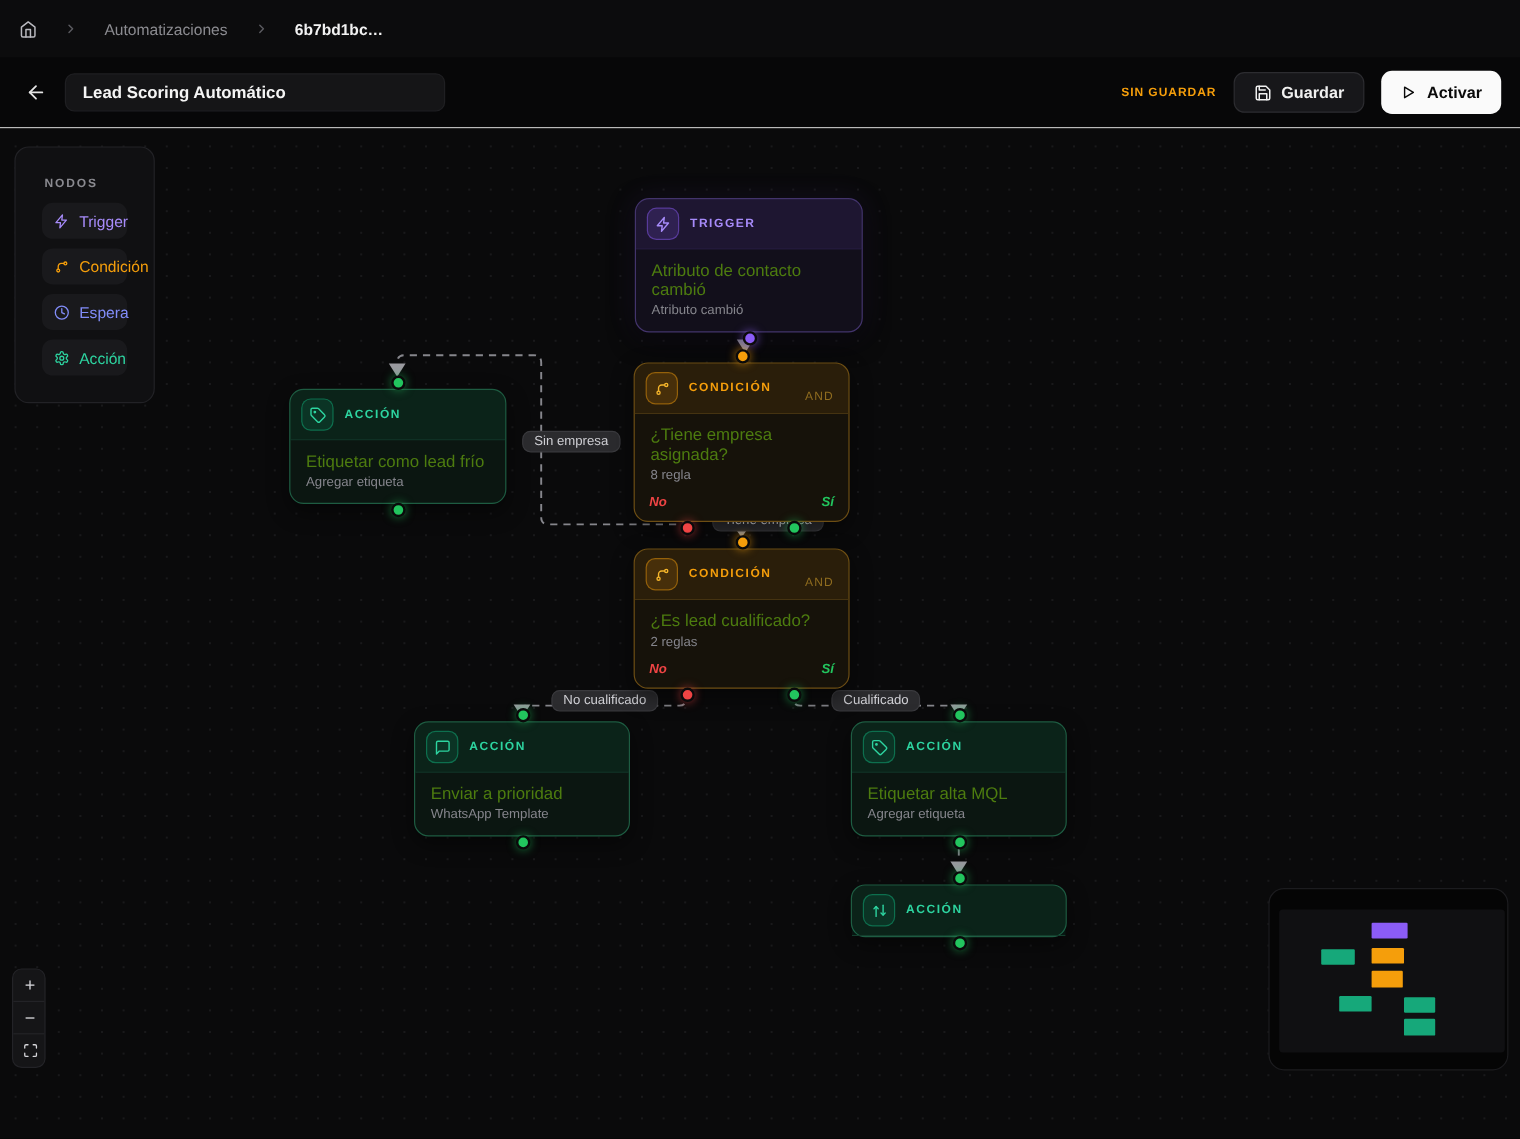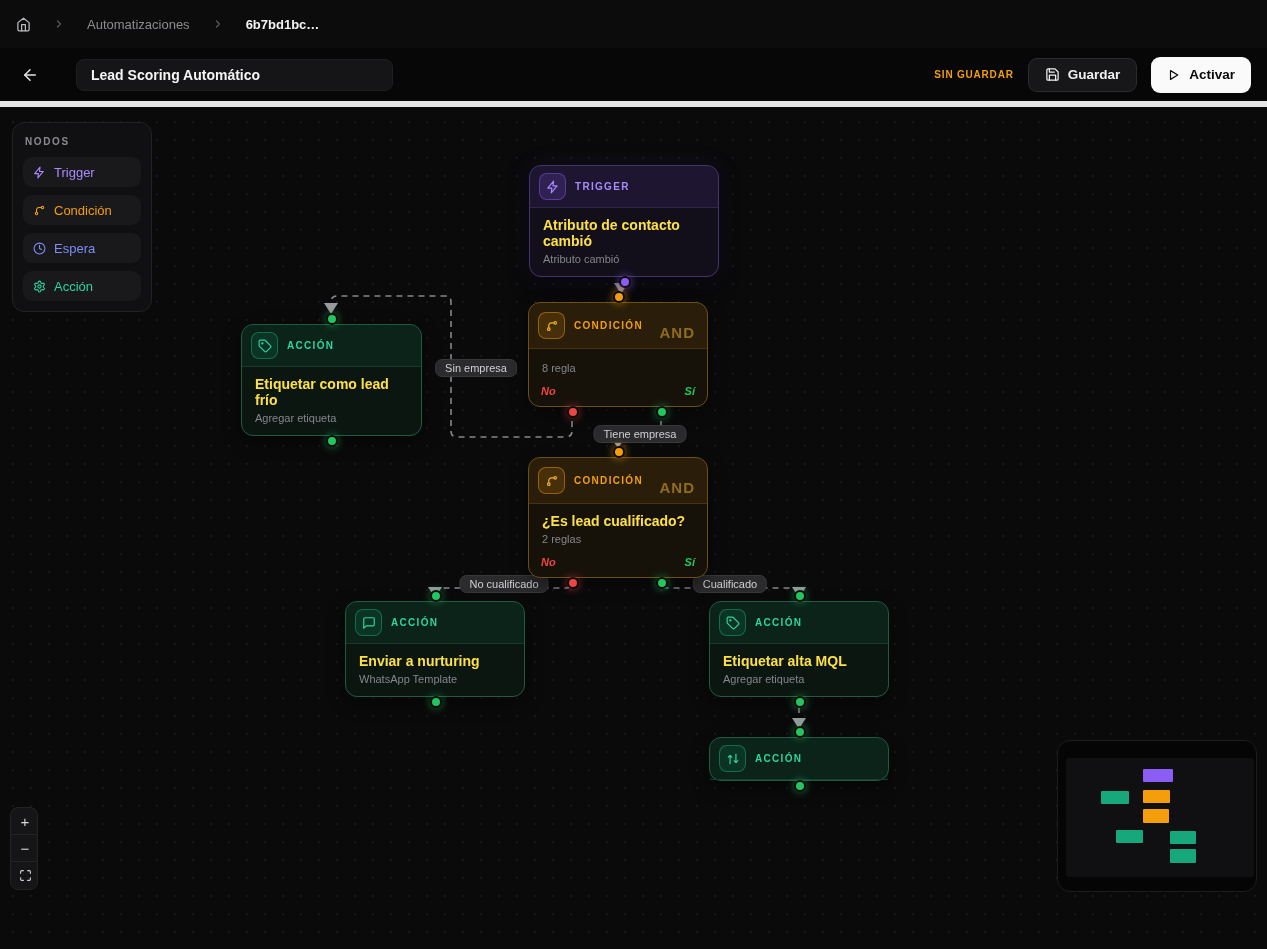--- a/index.html
+++ b/index.html
@@ -8,50 +8,50 @@
   .app { position:relative; width:1267px; height:949px; background:#0a0a0b; overflow:hidden; color:#e5e5e5; }
 
   
   .crumbbar { height:48px; background:#0c0c0d; display:flex; align-items:center; padding:0 16px; gap:22px; }
   .crumbbar svg { display:block; }
   .crumb-link { font-size:13px; color:#8b8b90; cursor:pointer; }
   .crumb-current { font-size:13px; color:#f2f2f2; font-weight:700; }
   .chev { color:#5b5b60; }
 
   
-  .headerbar { height:59px; background:#070708; border-bottom:6px solid #e5e5e5; display:flex; align-items:center; padding:0 16px; gap:32px; }
+  .headerbar { height:59px; background:#070708; border-bottom:1px solid #e5e5e5; display:flex; align-items:center; padding:0 16px; gap:10px; }
   .back-btn { width:28px; height:28px; background:none; border:none; color:#e5e5e5; cursor:pointer; display:flex; align-items:center; justify-content:center; }
   .title-input { width:317px; height:32px; background:#151517; border:1px solid #1f1f22; border-radius:8px; color:#f5f5f5; font-size:14px; font-weight:700; padding:0 14px; font-family:"Liberation Sans","DejaVu Sans",sans-serif; outline:none; }
   .header-right { margin-left:auto; display:flex; align-items:center; gap:14px; }
   .status-unsaved { font-size:10px; font-weight:700; letter-spacing:.8px; color:#f59e0b; }
   .btn-save { display:flex; align-items:center; gap:8px; height:34px; padding:0 16px; background:#17171a; border:1px solid #2c2c30; border-radius:9px; color:#f0f0f0; font-size:13.5px; font-weight:600; cursor:pointer; }
   .btn-activate { display:flex; align-items:center; gap:8px; height:36px; padding:0 16px; background:#fafafa; border:none; border-radius:9px; color:#0a0a0a; font-size:13.5px; font-weight:600; cursor:pointer; }
 
   
   .canvas { position:relative; width:1267px; height:842px;
     background-color:#0a0a0b;
     background-image:radial-gradient(#19191b 1px, transparent 1.2px);
     background-size:18px 18px; background-position:4px 6px; }
 
   
-  .palette { position:absolute; left:12px; top:15px; width:140px; background:#101012; border:1px solid #222226; border-radius:12px; padding:10px; }
+  .palette { position:absolute; left:12px; top:15px; width:117px; background:#101012; border:1px solid #222226; border-radius:12px; padding:22px; }
   .palette-title { font-size:10px; font-weight:700; letter-spacing:1.6px; color:#8a8a90; margin:3px 0 10px 2px; }
   .palette-item { display:flex; align-items:center; gap:8px; height:30px; padding:0 10px; background:#19191c; border-radius:9px; margin-bottom:8px; font-size:13px; font-weight:500; cursor:grab; }
   .palette-item:last-child { margin-bottom:0; }
   .pi-trigger { color:#a78bfa; } .pi-cond { color:#f59e0b; } .pi-wait { color:#818cf8; } .pi-action { color:#2dd4a0; }
 
   
   .node { position:absolute; border-radius:12px; border:1px solid; box-shadow:0 6px 18px rgba(0,0,0,.45); }
   .node-header { display:flex; align-items:center; gap:9px; padding:7px 12px 7px 9px; border-bottom:1px solid; border-radius:11px 11px 0 0; }
   .node-body { padding:9px 13px 11px; }
-  .node-title { font-size:14px; font-weight:700; color:#fde047; }
+  .node-title { font-size:14px; font-weight:400; color:#4d7c0f; }
   .node-sub { font-size:11px; color:#85858c; margin-top:4px; }
   .type-label { font-size:10px; font-weight:700; letter-spacing:1.3px; }
   .icon-box { width:27px; height:27px; border-radius:8px; display:flex; align-items:center; justify-content:center; border:1px solid; }
-  .and-badge { margin-left:auto; font-size:15px; font-weight:700; letter-spacing:1px;margin-top:14px; }
+  .and-badge { margin-left:auto; font-size:10px; font-weight:400; letter-spacing:1px;margin-top:14px; }
   .cond-foot { display:flex; justify-content:space-between; padding:0 12px 9px; font-size:11px; font-weight:700;font-style:italic; }
   .foot-no { color:#ef4444; } .foot-yes { color:#22c55e; }
 
   .node-trigger { background:#120f1b; border-color:#43346c; box-shadow:0 6px 20px rgba(0,0,0,.5),0 0 24px rgba(139,92,246,.10); }
   .node-trigger .node-header { background:rgba(139,92,246,.10); border-color:#2e2450; }
   .node-trigger .type-label { color:#a78bfa; }
   .node-trigger .icon-box { background:rgba(139,92,246,.16); border-color:rgba(139,92,246,.45); color:#a78bfa; }
 
   .node-cond { background:#16120a; border-color:#6d4e14; }
   .node-cond .node-header { background:rgba(245,158,11,.09); border-color:#453311; }
@@ -195,20 +195,21 @@
           <svg width="14" height="14" viewBox="0 0 24 24" fill="none" stroke="currentColor" stroke-width="2" stroke-linecap="round">
               <circle cx="6.5" cy="17.5" r="2.2"></circle>
               <circle cx="17.5" cy="6.5" r="2.2"></circle>
               <path d="M6.5 15V11a4.5 4.5 0 0 1 4.5-4.5h4"></path>
             </svg>
         </span>
         <span class="type-label">CONDICIÓN</span>
         <span class="and-badge">AND</span>
       </div>
       <div class="node-body">
+        <div class="node-title">¿Tiene empresa asignada?</div>
         <div class="node-sub">8 regla</div>
       </div>
       <div class="cond-foot">
         <span class="foot-no">No</span>
         <span class="foot-yes">Sí</span>
       </div>
       <span class="handle h-orange h-top" style="left:84px;"></span>
       <span class="handle h-red h-bot" style="left:38px;"></span>
       <span class="handle h-green h-bot" style="left:127px;"></span>
     </div>
@@ -259,21 +260,21 @@
     <div class="node node-action" style="left:345px; top:494px; width:180px;">
       <div class="node-header">
         <span class="icon-box">
           <svg width="14" height="14" viewBox="0 0 24 24" fill="none" stroke="currentColor" stroke-width="2" stroke-linejoin="round">
               <path d="M21 15a2 2 0 0 1-2 2H7l-4 4V5a2 2 0 0 1 2-2h14a2 2 0 0 1 2 2z"></path>
             </svg>
         </span>
         <span class="type-label">ACCIÓN</span>
       </div>
       <div class="node-body">
-        <div class="node-title">Enviar a nurturing</div>
+        <div class="node-title">Enviar a prioridad</div>
         <div class="node-sub">WhatsApp Template</div>
       </div>
       <span class="handle h-green h-top" style="left:84px;"></span>
       <span class="handle h-green h-bot" style="left:84px;"></span>
     </div>
 
     <div class="node node-action" style="left:709px; top:494px; width:180px;">
       <div class="node-header">
         <span class="icon-box">
           <svg width="14" height="14" viewBox="0 0 24 24" fill="none" stroke="currentColor" stroke-width="2" stroke-linejoin="round">

